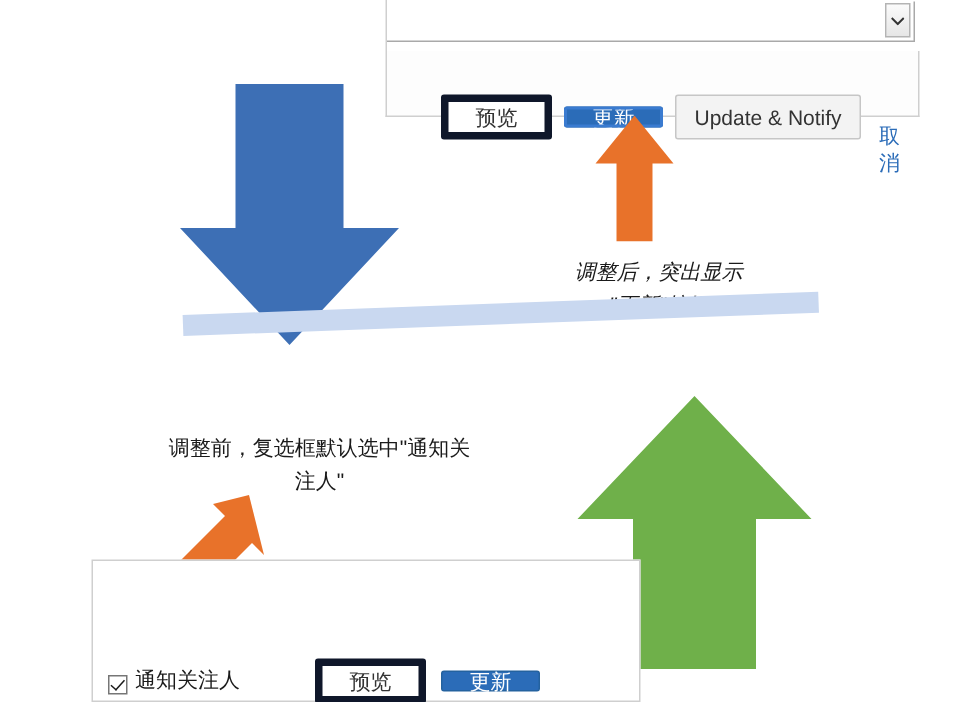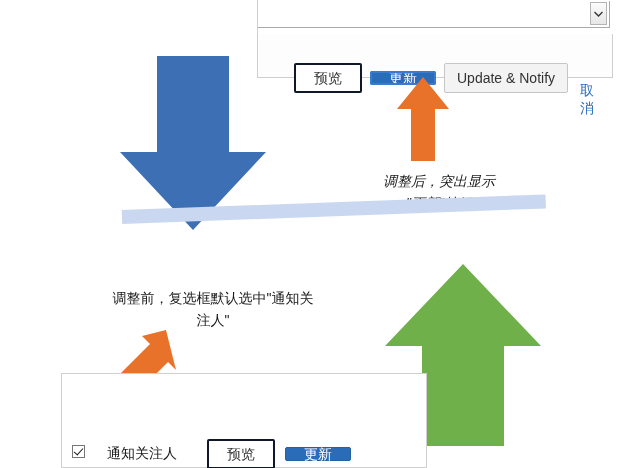--- a/index.html
+++ b/index.html
@@ -83,21 +83,21 @@
     font-size: 14px;
     line-height: 1;
     box-sizing: border-box;
     display: inline-flex;
     align-items: center;
     justify-content: center;
     white-space: nowrap;
   }
   .btn-secondary {
     background: #ffffff;
-    border: 2px solid #0f172a;
+    border: 5px solid #0f172a;
     color: #333333;
     height: 30px;
     padding: 0 18px;
     border-radius: 2px;
   }
   .btn-primary {
     background: #2b6cb8;
     border: 1px solid #24629f;
     color: #ffffff;
     height: 14px;
@@ -141,23 +141,23 @@
   .dialog-bottom .row {
     position: absolute;
     left: 10px;
     top: 49px;
     display: flex;
     align-items: center;
     gap: 10px;
   }
   .chk-wrap {
     display: flex;
-    align-items: flex-start;
-    gap: 22px;
-    margin-right: 20px;
+    align-items: flex-end;
+    gap: 5px;
+    margin-right: 40px;
   }
   .chk {
     width: 13px;
     height: 13px;
     border: 1px solid #767676;
     background: #ffffff;
     box-sizing: border-box;
     position: relative;
     display: inline-block;
   }

